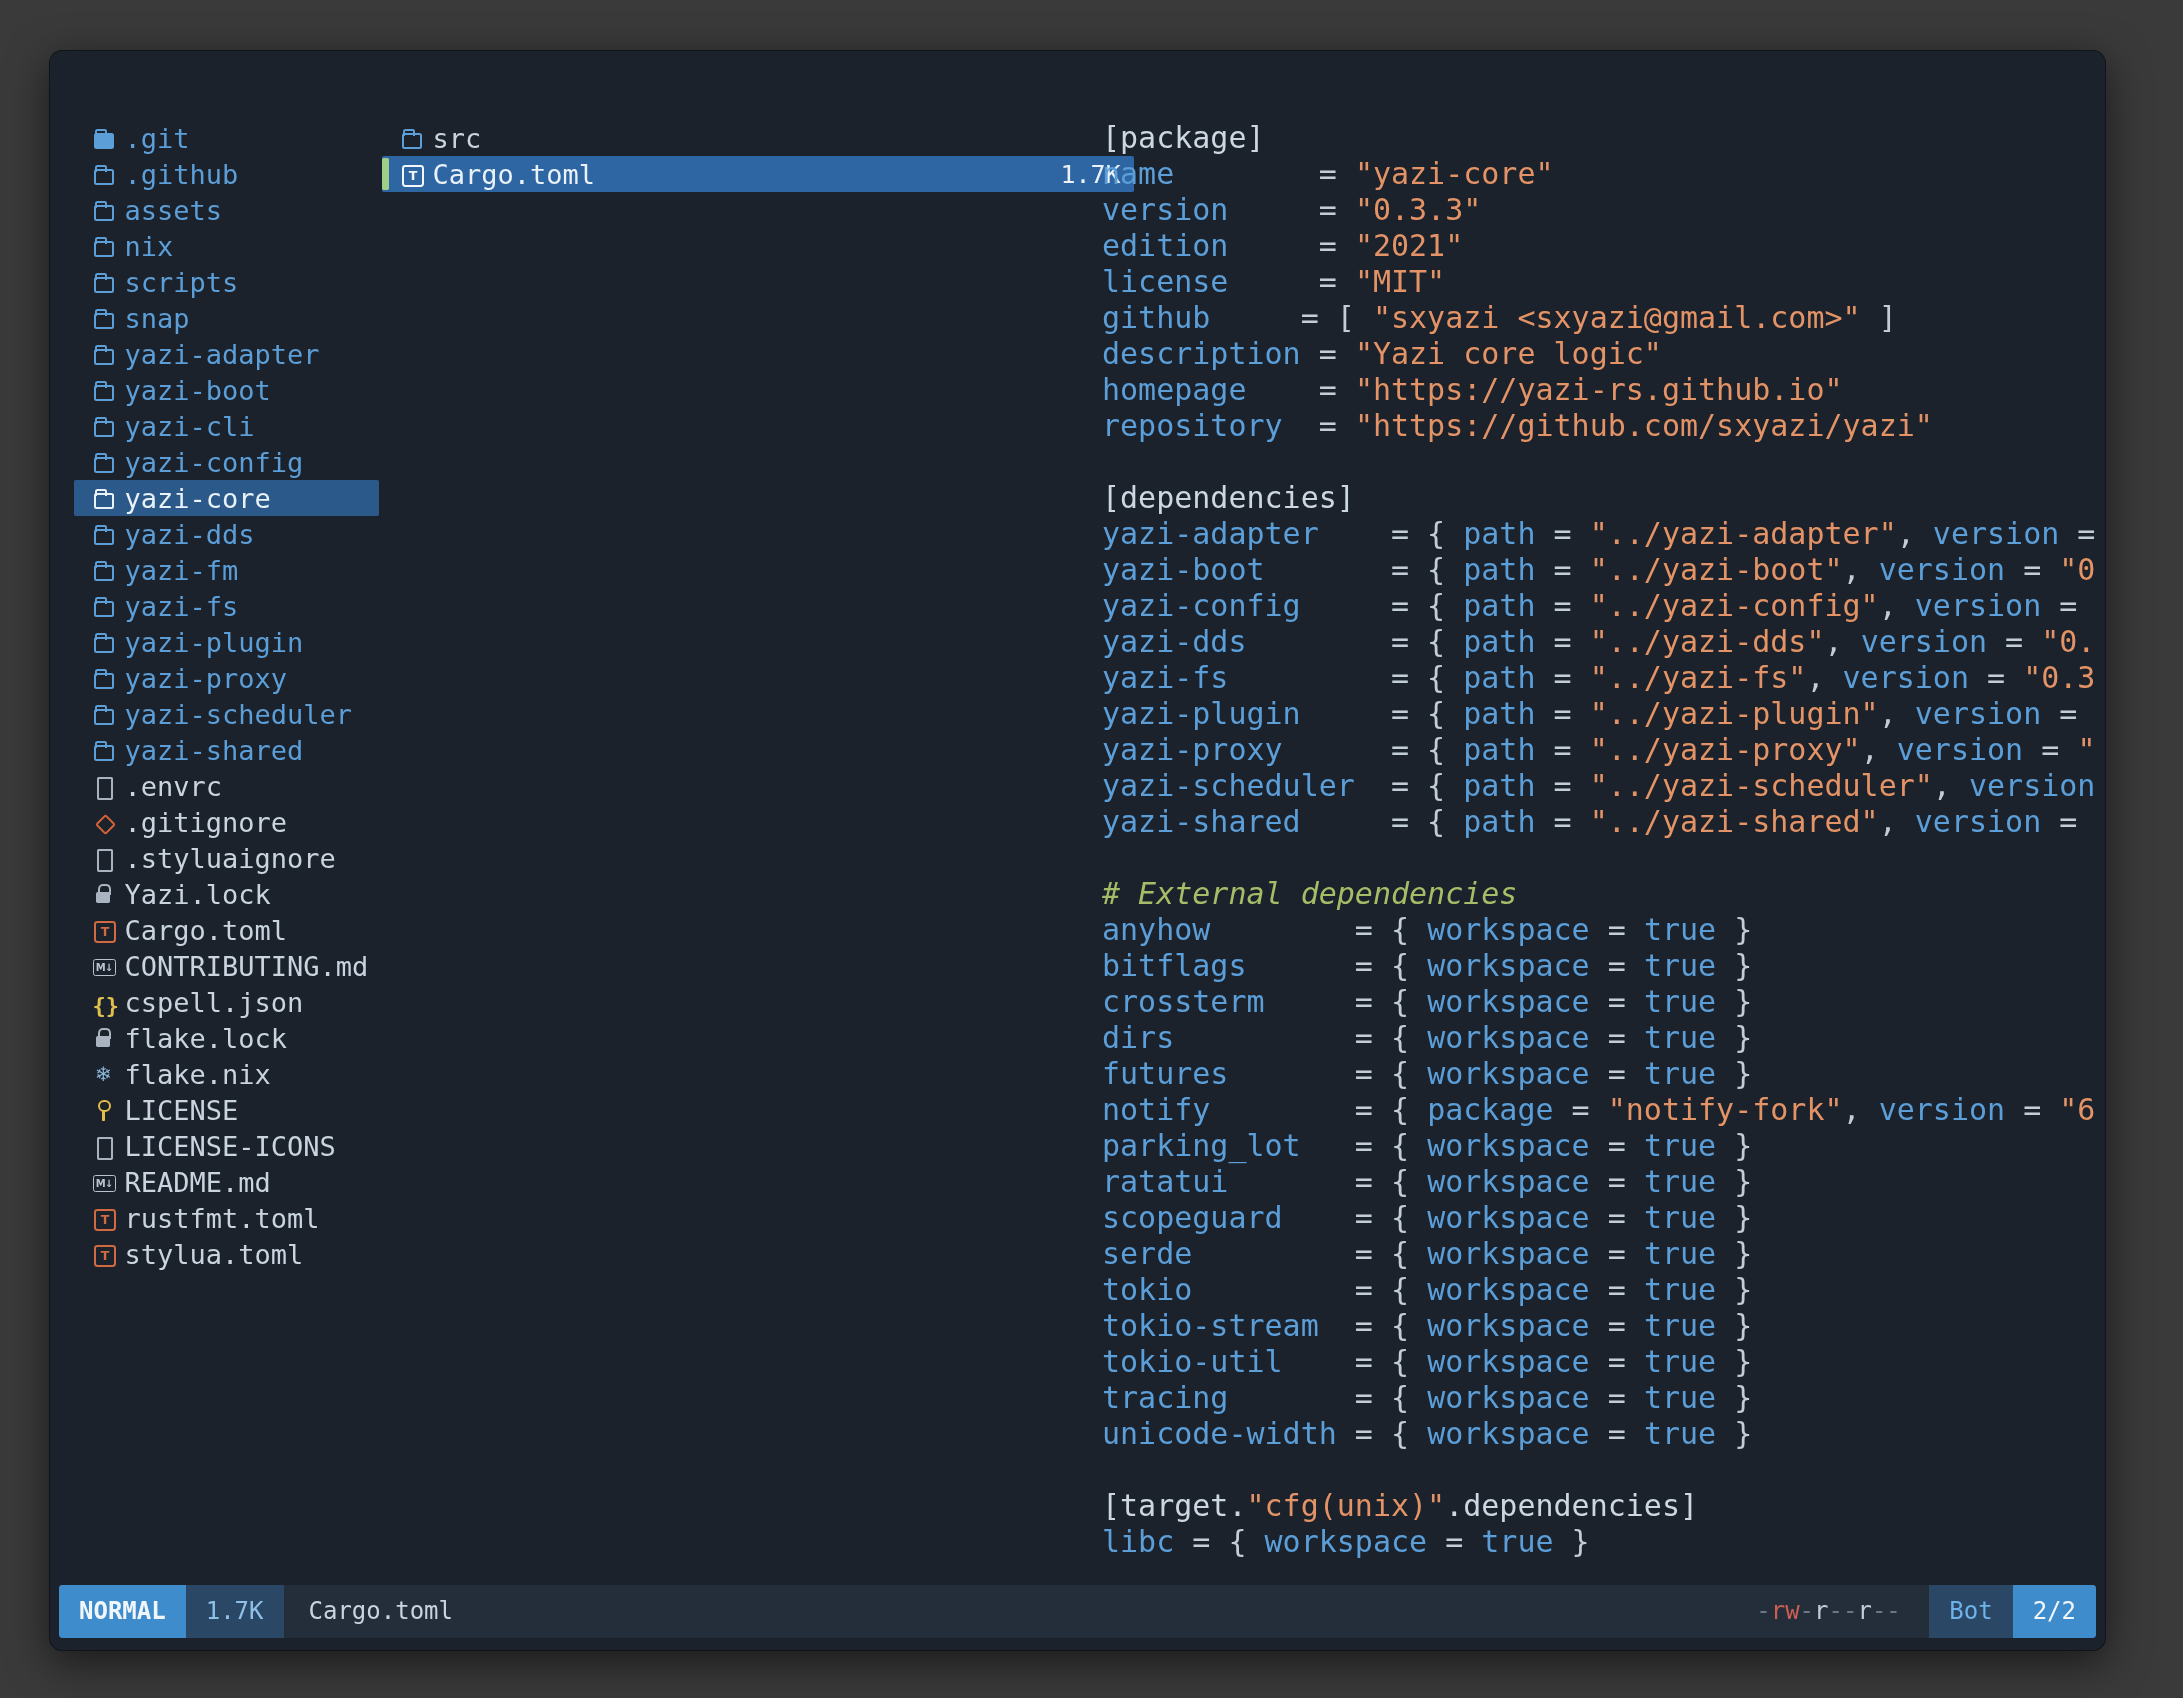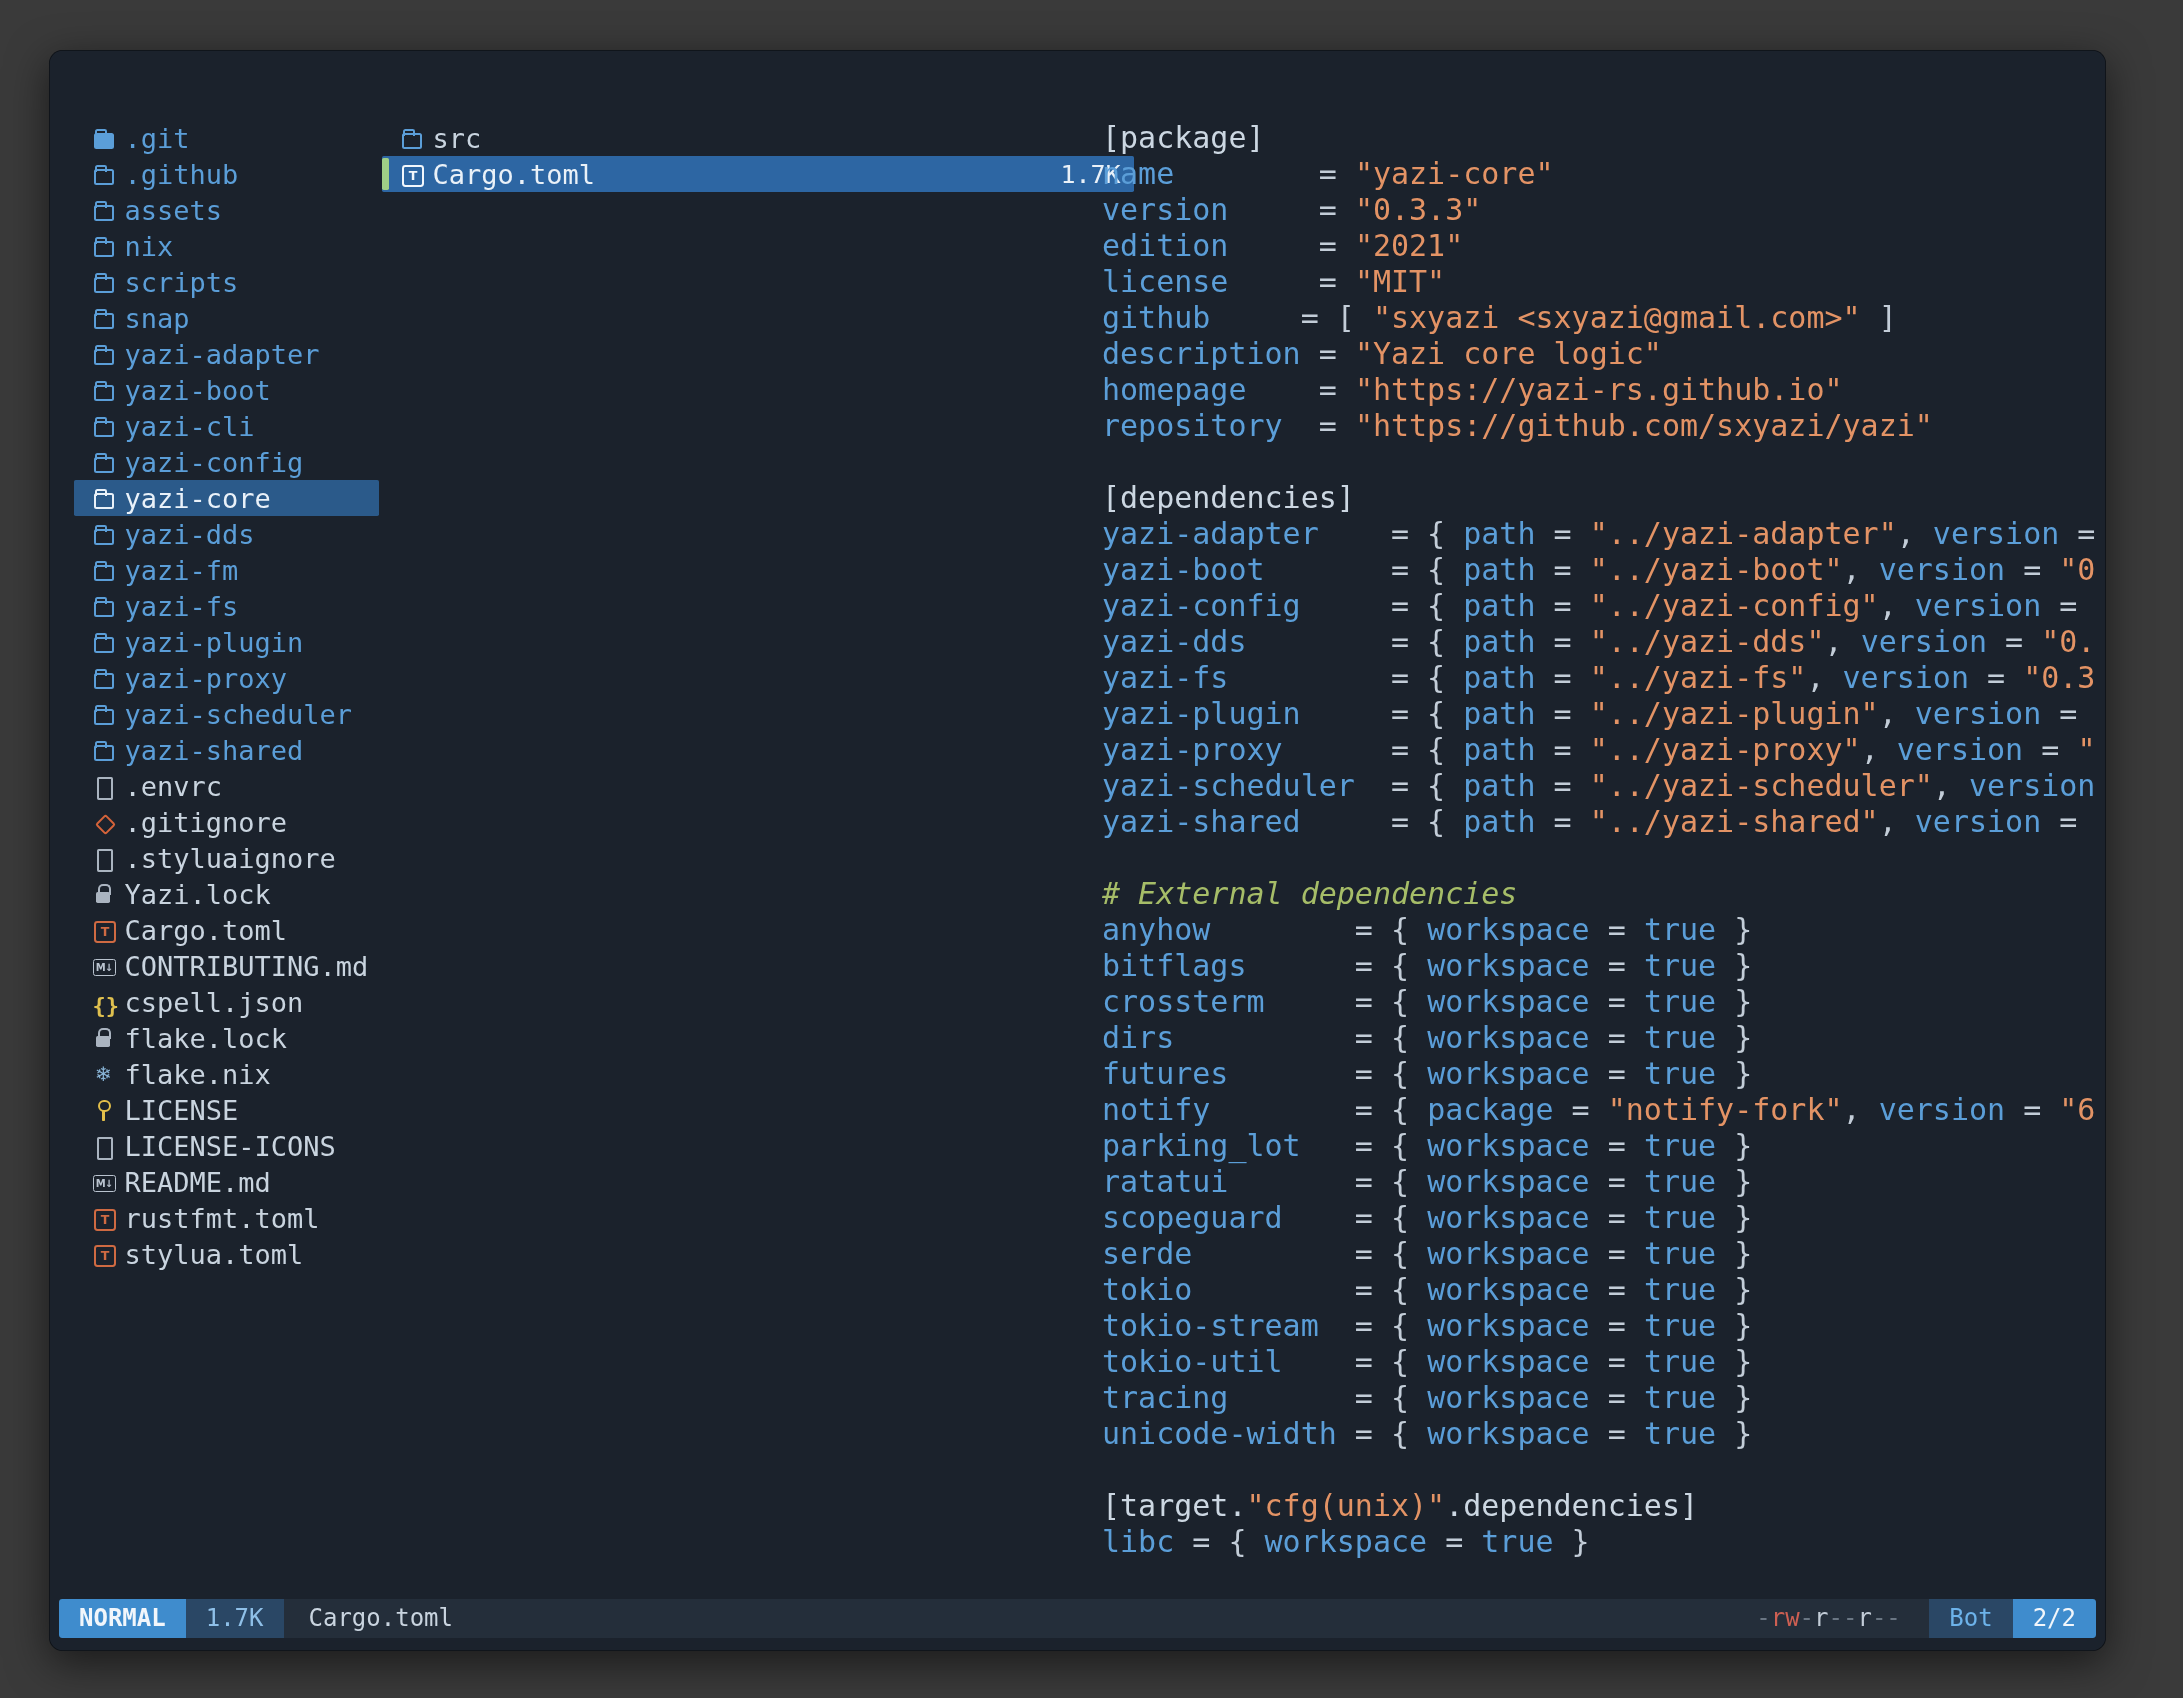--- a/index.html
+++ b/index.html
@@ -69,21 +69,21 @@
   .pline{height:36px;line-height:36px;font-size:30px;white-space:pre;color:var(--fg);}
   .t-sec{color:#ccd7e2;}
   .t-k{color:var(--blue);}
   .t-p{color:#c3cdd8;}
   .t-s{color:var(--orange);}
   .t-c{color:var(--green);font-style:italic;}
   .t-b{color:var(--blue);}
 
   
   .statusbar{
-    position:absolute;left:10px;right:10px;bottom:13.4px;height:39px;
+    position:absolute;left:10px;right:10px;bottom:13.4px;height:53px;
     background:var(--bar-bg);border-radius:3.4px;display:flex;align-items:center;
     font-size:24px;color:var(--fg);overflow:hidden;
   }
   .chip{display:inline-flex;align-items:center;height:100%;padding:0 20px;white-space:pre;}
   .chip-mode{background:var(--chip-blue);color:var(--chip-blue-fg);font-weight:bold;}
   .chip-size{background:var(--chip-dark);color:var(--chip-dark-fg);}
   .status-fname{margin-left:25px;}
   .spacer{flex:1;}
   .perms{margin-right:28.5px;white-space:pre;}
   .perm-dim{color:var(--dim);}

